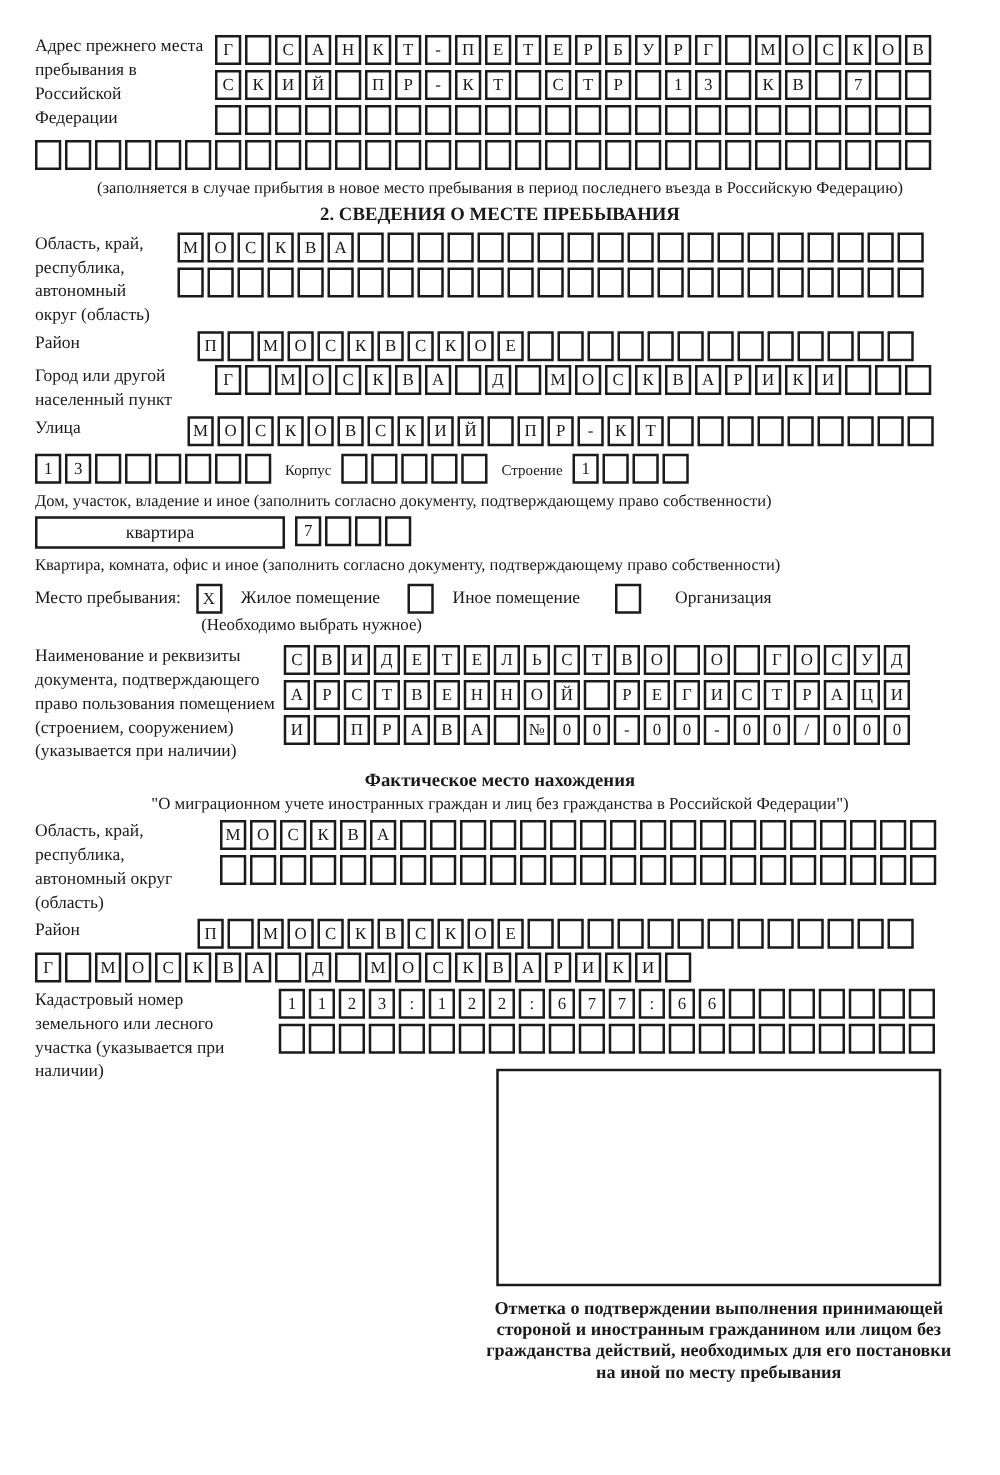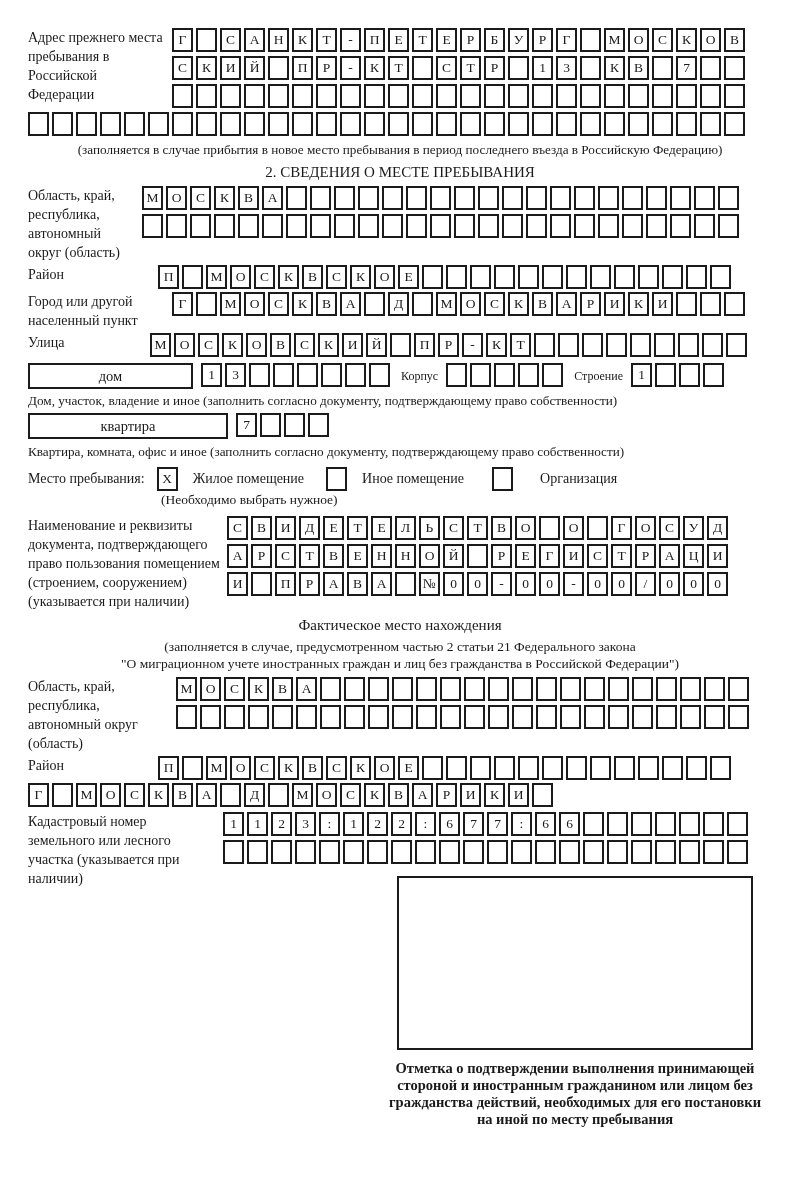--- a/index.html
+++ b/index.html
@@ -20,21 +20,21 @@
   .cells{display:flex;flex-wrap:nowrap;}
   .cells-col{display:flex;flex-direction:column;row-gap:4px;}
   .cell{
     width:21px;height:24px;box-sizing:border-box;flex-shrink:0;
     border:2px solid #1b1b1b;margin-right:3px;background:#fff;
     display:flex;align-items:center;justify-content:center;
     font-size:13.5px;line-height:1;
   }
   .caption{font-size:13.2px;line-height:17px;}
   .caption-center{text-align:center;}
-  .sec-title{text-align:center;font-weight:normal;font-size:15px;line-height:18px;}
+  .sec-title{text-align:center;font-weight:bold;font-size:15px;line-height:18px;}
 
   .widebox{
     height:26px;box-sizing:border-box;border:2px solid #1b1b1b;flex-shrink:0;
     display:flex;align-items:center;justify-content:center;font-size:14.5px;margin-right:8px;
   }
   .w165{width:165px}.w200{width:200px}
   .midlbl{font-size:12px;line-height:26px;margin:0 8px;flex-shrink:0;}
 
   .stay-row{display:flex;align-items:center;font-size:14px;}
   .stay-row .gap{margin-left:12px;}
@@ -319,21 +319,20 @@
         <div class="cell"></div>
         <div class="cell"></div>
         <div class="cell"></div>
         <div class="cell"></div>
         <div class="cell"></div>
         <div class="cell"></div>
       </div>
   </div>
 
   <div class="row mt6">
-    <div class="widebox w165">дом</div>
     <div class="cells">
         <div class="cell">1</div>
         <div class="cell">3</div>
         <div class="cell"></div>
         <div class="cell"></div>
         <div class="cell"></div>
         <div class="cell"></div>
         <div class="cell"></div>
         <div class="cell"></div>
       </div>
@@ -446,21 +445,20 @@
           <div class="cell">0</div>
           <div class="cell">/</div>
           <div class="cell">0</div>
           <div class="cell">0</div>
           <div class="cell">0</div>
         </div>
     </div>
   </div>
 
   <div class="sec-title mt5">Фактическое место нахождения</div>
-  <div class="caption caption-center mt4" style="font-size:13.5px">(заполняется в случае, предусмотренном частью 2 статьи 21 Федерального закона</div>
   <div class="caption caption-center" style="font-size:13.5px">"О миграционном учете иностранных граждан и лиц без гражданства в Российской Федерации")</div>
 
   <div class="row mt5">
     <div class="lbl w148">Область, край, республика, автономный округ (область)</div>
     <div class="cells-col">
       <div class="cells">
           <div class="cell">М</div>
           <div class="cell">О</div>
           <div class="cell">С</div>
           <div class="cell">К</div>

